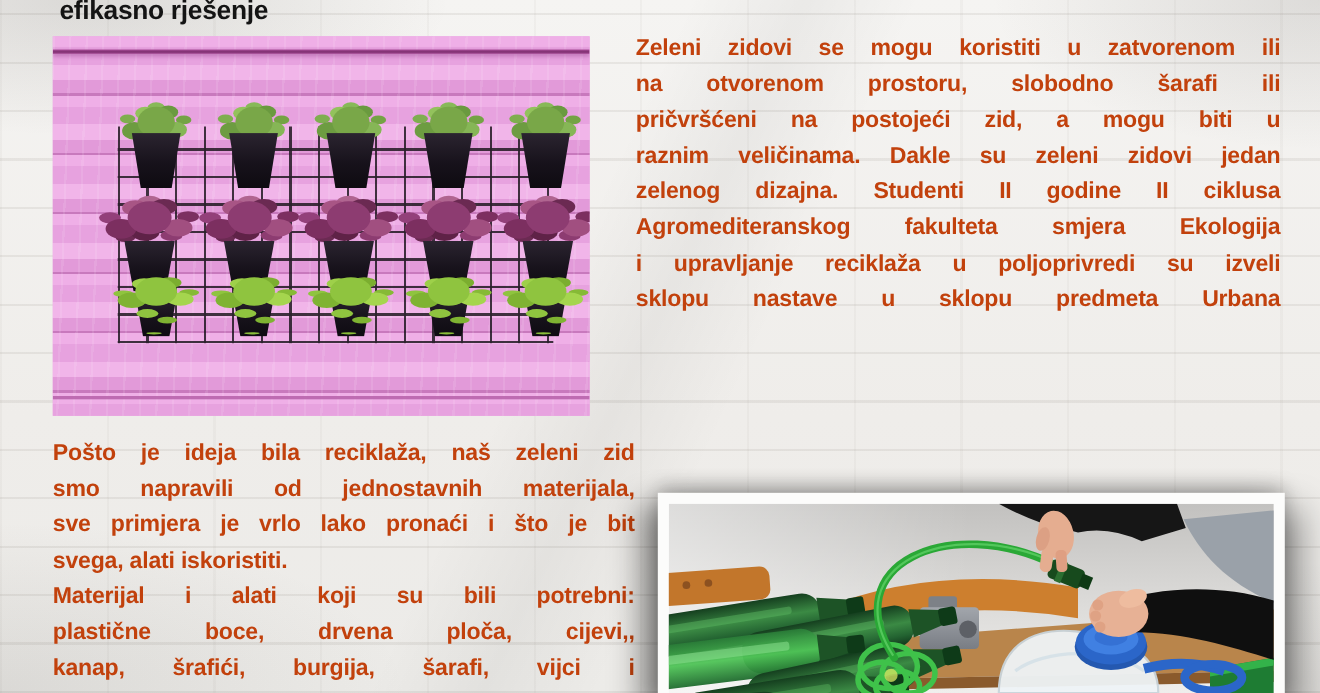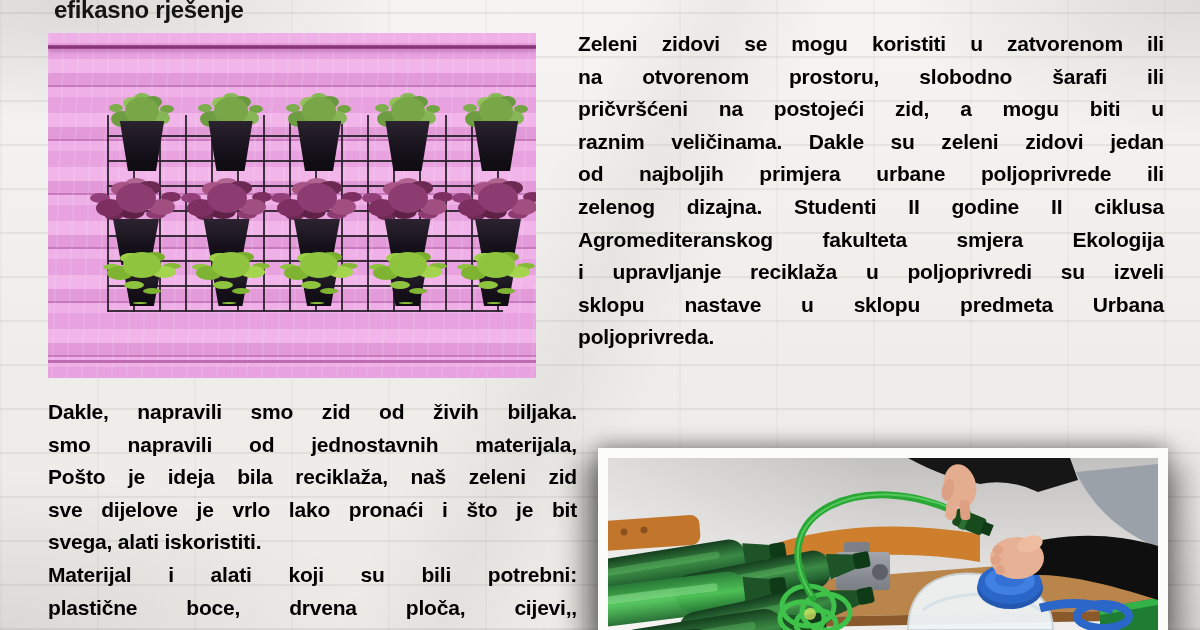--- a/index.html
+++ b/index.html
@@ -58,21 +58,21 @@
       13px -10px 0 -8px #6b2a52,-36px 0 0 -10px #93407a,35px -1px 0 -10px #7c2f60,
       0 -14px 0 -9px #b06590,-4px 13px 0 -7px #5f2247,20px 16px 0 -10px #8d3c71,-22px 18px 0 -11px #6b2a52;}
   .p-lime{position:absolute;left:50%;top:-16px;transform:translateX(-50%);
     width:38px;height:26px;background:#8fc43f;border-radius:50%;
     box-shadow:-22px 8px 0 -6px #7fb332,22px 7px 0 -7px #a5d54e,-11px -7px 0 -8px #9ed04a,
       12px -8px 0 -8px #7bae2f,-30px 2px 0 -10px #8fc43f,30px 1px 0 -10px #86ba36,
       -8px 20px 0 -9px #8fc43f,10px 26px 0 -10px #7fb332,-2px 38px 0 -12px #8abd3a,
       16px 44px 0 -13px #93c841,4px 58px 0 -14px #7fb332;}
 
   
-  .textblock{position:absolute;color:#000000;font-weight:bold;font-size:21px;
+  .textblock{position:absolute;color:#c2410c;font-weight:bold;font-size:21px;
     letter-spacing:-.2px;line-height:32.6px;}
   .col-right{left:578px;top:28px;width:586px;}
   .col-left{left:48px;top:396px;width:529px;}
   .jline{text-align:justify;text-align-last:justify;white-space:normal;height:32.6px;overflow:visible;}
   .jline.last{text-align-last:left;}
 
   
   .photo-frame{
     position:absolute;left:598px;top:448px;width:550px;height:182px;
     background:#fcfcfb;padding:10px 10px 0 10px;
@@ -160,33 +160,30 @@
           <div class="plant p-lime"></div>
         </div>
     </div>
   </div>
 
   <div class="textblock col-right">
     <div class="jline">Zeleni zidovi se mogu koristiti u zatvorenom ili</div>
     <div class="jline">na otvorenom prostoru, slobodno šarafi ili</div>
     <div class="jline">pričvršćeni na postojeći zid, a mogu biti u</div>
     <div class="jline">raznim veličinama. Dakle su zeleni zidovi jedan</div>
-    <div class="jline">od najboljih primjera urbane poljoprivrede ili</div>
     <div class="jline">zelenog dizajna. Studenti II godine II ciklusa</div>
     <div class="jline">Agromediteranskog fakulteta smjera Ekologija</div>
     <div class="jline">i upravljanje reciklaža u poljoprivredi su izveli</div>
     <div class="jline">sklopu nastave u sklopu predmeta Urbana</div>
-    <div class="jline last">poljoprivreda.</div>
   </div>
 
   <div class="textblock col-left">
-    <div class="jline">Dakle, napravili smo zid od živih biljaka.</div>
+    <div class="jline">Pošto je ideja bila reciklaža, naš zeleni zid</div>
     <div class="jline">smo napravili od jednostavnih materijala,</div>
-    <div class="jline">Pošto je ideja bila reciklaža, naš zeleni zid</div>
-    <div class="jline">sve dijelove je vrlo lako pronaći i što je bit</div>
+    <div class="jline">sve primjera je vrlo lako pronaći i što je bit</div>
     <div class="jline last">svega, alati iskoristiti.</div>
     <div class="jline">Materijal i alati koji su bili potrebni:</div>
     <div class="jline">plastične boce, drvena ploča, cijevi,,</div>
     <div class="jline">kanap, šrafići, burgija, šarafi, vijci i</div>
   </div>
 
   <div class="photo-frame">
     <svg width="550" height="172" viewBox="0 0 550 172">
       <defs>
         <linearGradient id="gWall" x1="0" y1="0" x2="0" y2="1">

